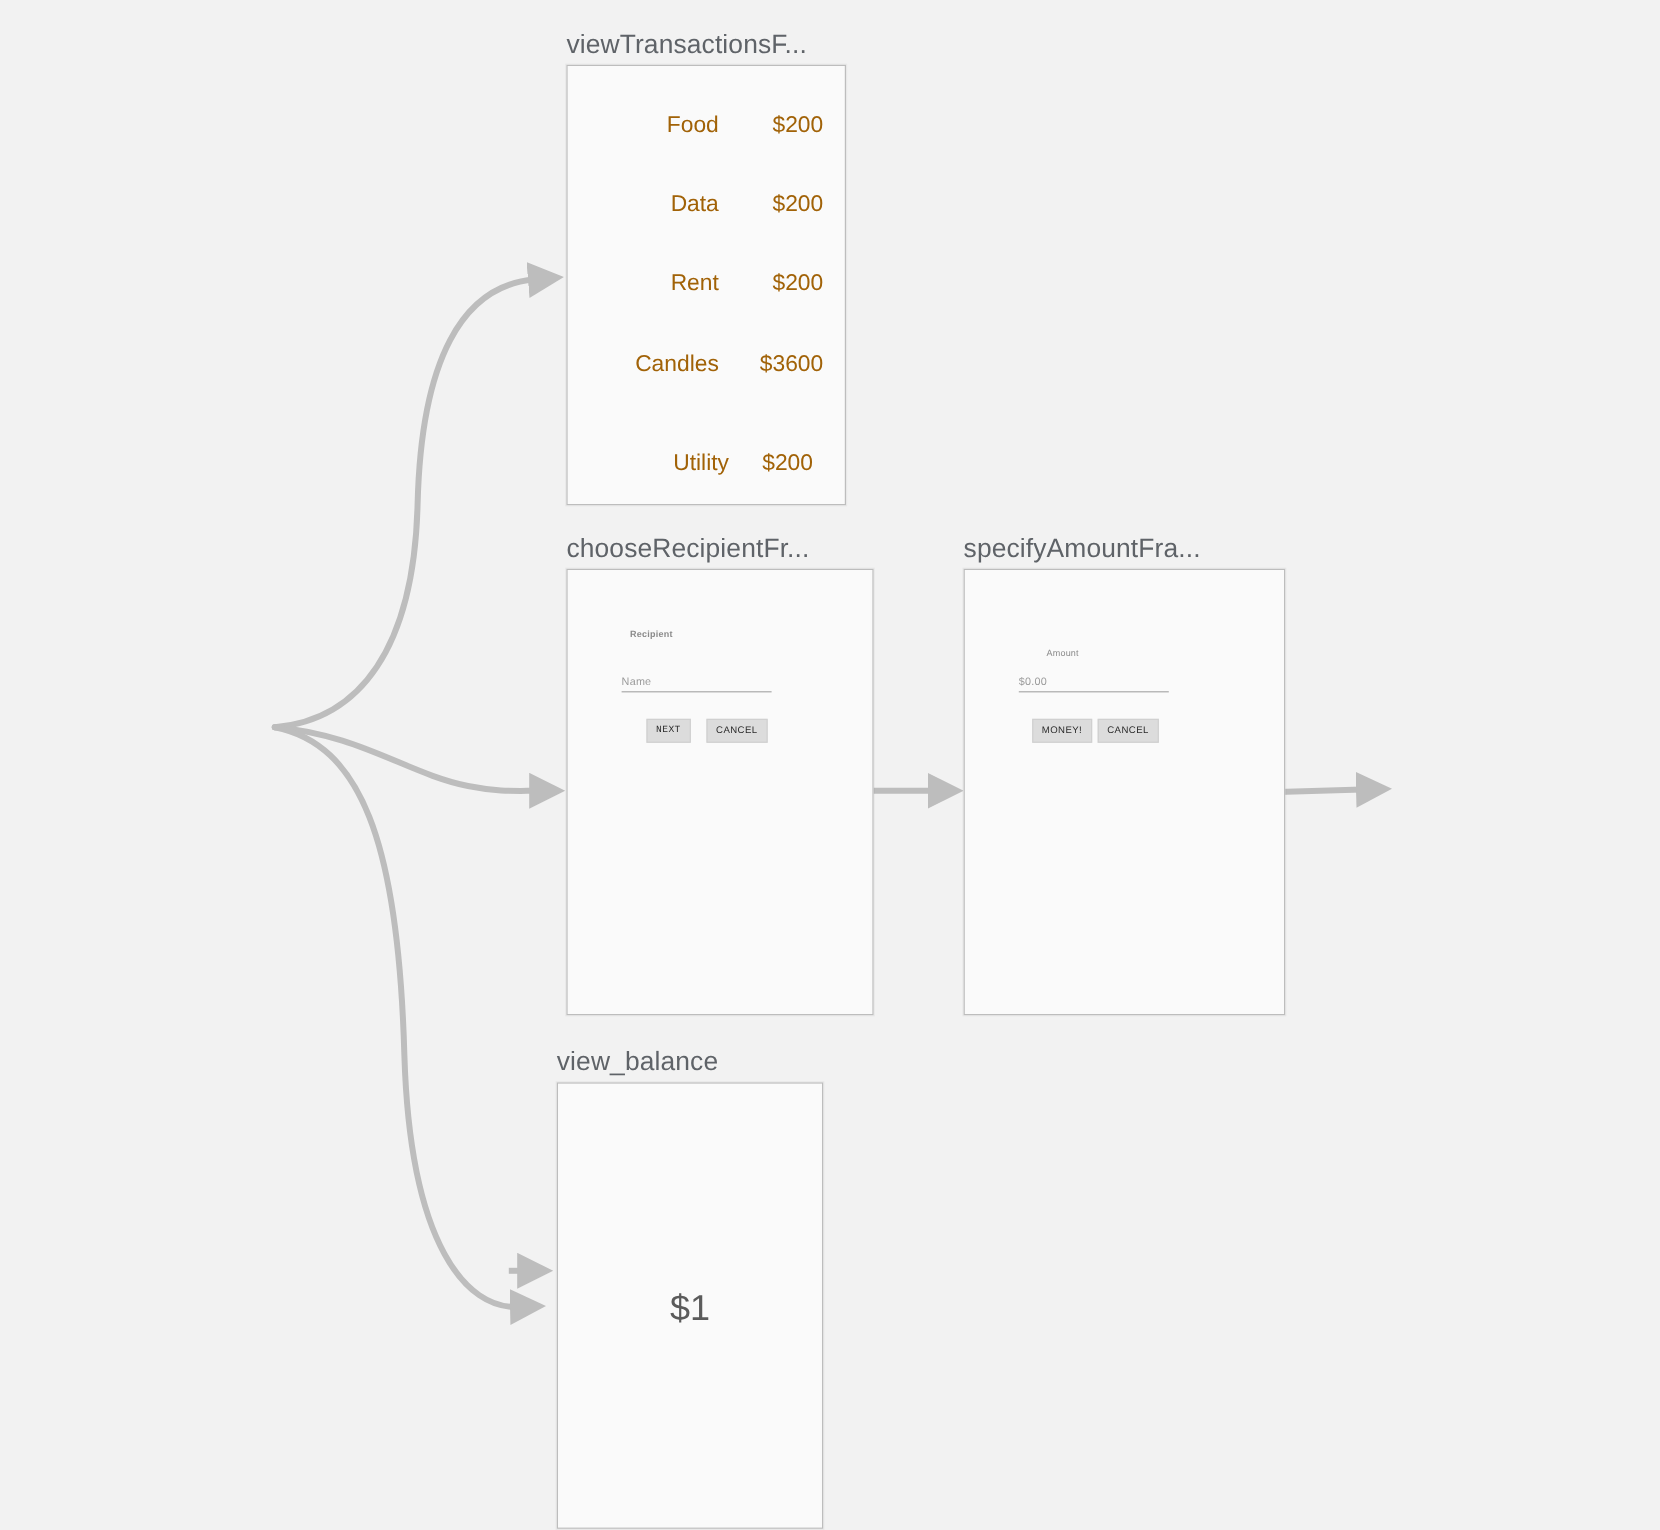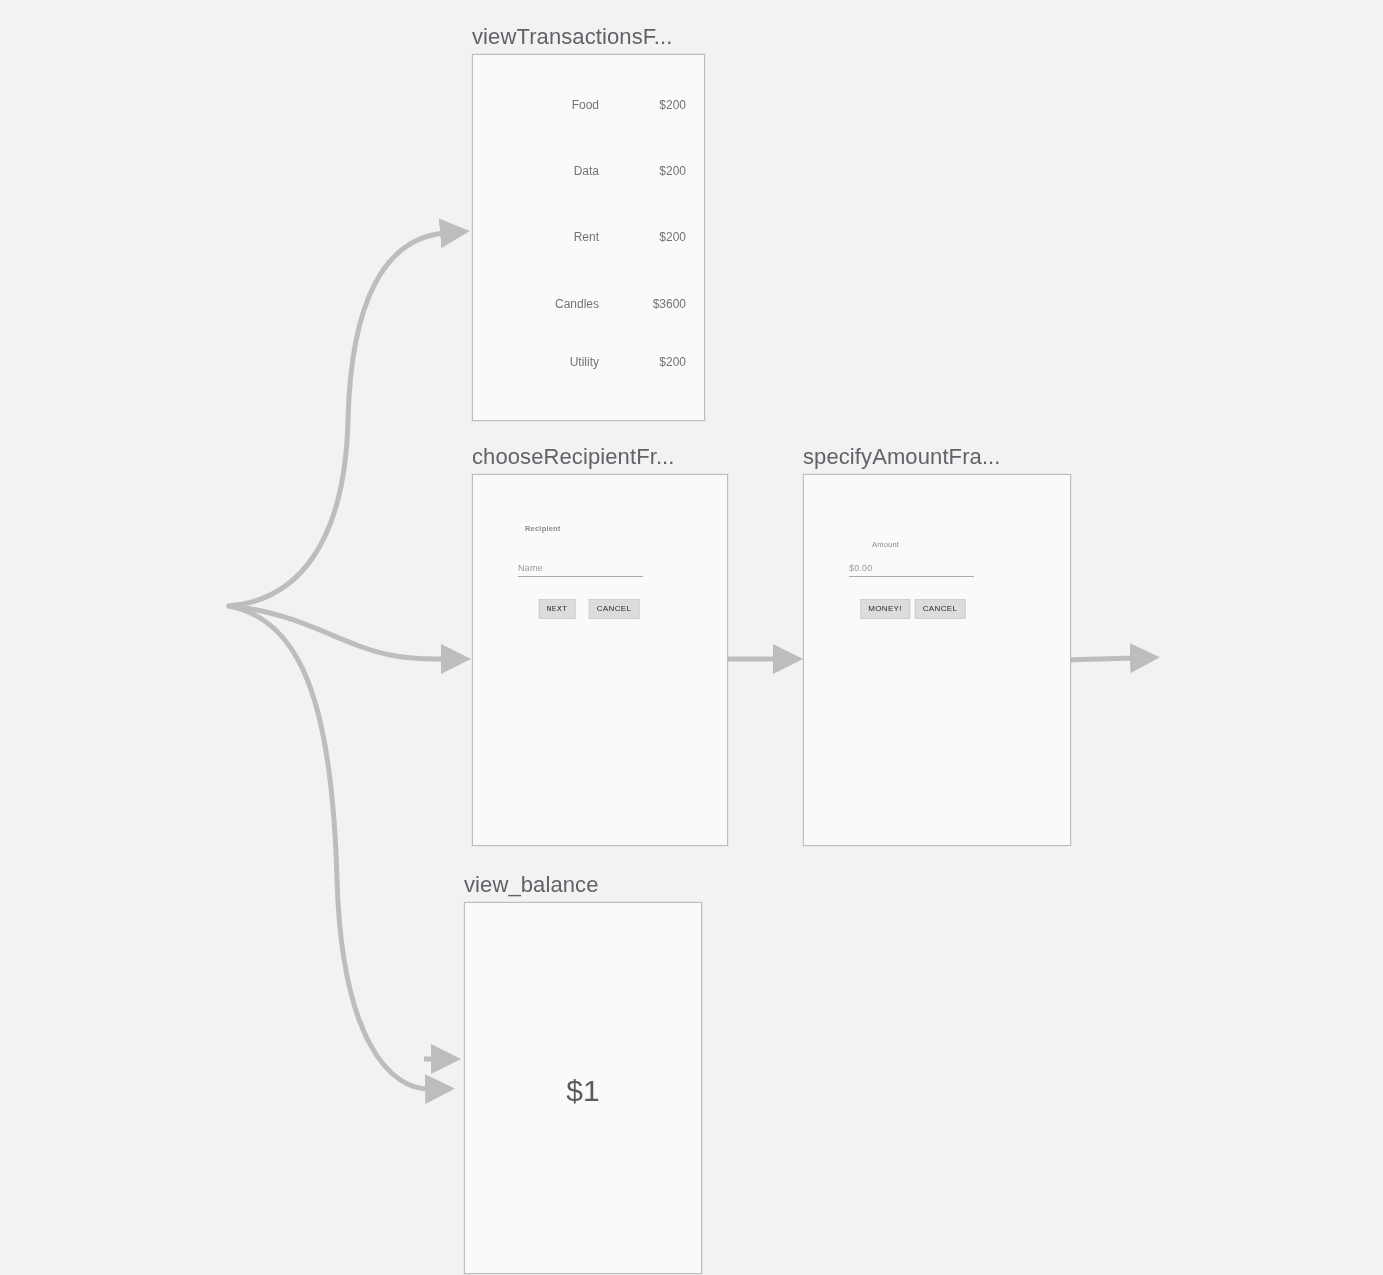--- a/index.html
+++ b/index.html
@@ -75,22 +75,22 @@
   }
   
   .tx-row {
     position: absolute;
     left: 18px;
     right: 18px;
     height: 24px;
     display: flex;
     align-items: center;
     justify-content: space-between;
-    font-size: 12px;
-    color: #737373;
+    font-size: 19px;
+    color: #a16207;
   }
   .tx-row .tx-name {
     flex: 0 0 auto;
     text-align: right;
     width: 108px;
   }
   .tx-row .tx-amt {
     flex: 0 0 auto;
     text-align: right;
     width: 70px;
@@ -167,21 +167,21 @@
         <span class="tx-amt">$200</span>
       </div>
       <div class="tx-row" style="top:170px;">
         <span class="tx-name">Rent</span>
         <span class="tx-amt">$200</span>
       </div>
       <div class="tx-row" style="top:237px;">
         <span class="tx-name">Candles</span>
         <span class="tx-amt">$3600</span>
       </div>
-      <div class="tx-row" style="top:295px;">
+      <div class="tx-row" style="top:320px;justify-content:center;">
         <span class="tx-name">Utility</span>
         <span class="tx-amt">$200</span>
       </div>
     </div>
   </div>
 
   <div class="node" style="left:472px; top:474px; width:256px; height:372px;">
     <div class="node-label">chooseRecipientFr...</div>
     <div class="node-box">
       <div class="form-label" style="left:52px; top:49px;font-weight:bold;">Recipient</div>
@@ -195,20 +195,20 @@
     <div class="node-label">specifyAmountFra...</div>
     <div class="node-box">
       <div class="form-label" style="left:68px; top:65px;">Amount</div>
       <div class="form-input" style="left:45px; top:88px; width:125px;">$0.00</div>
       <div class="mini-btn" style="left:81px; top:124px;">MONEY!</div>
       <div class="mini-btn" style="left:136px; top:124px;">CANCEL</div>
     </div>
   </div>
 
 
-  <div class="node" style="left:464px; top:902px; width:222px; height:372px;padding-left:16px;">
+  <div class="node" style="left:464px; top:902px; width:222px; height:372px;">
     <div class="node-label">view_balance</div>
     <div class="node-box">
       <div class="center-text balance-amount" style="top:171px;">$1</div>
     </div>
   </div>
 
 </div>
 
 </body></html>

